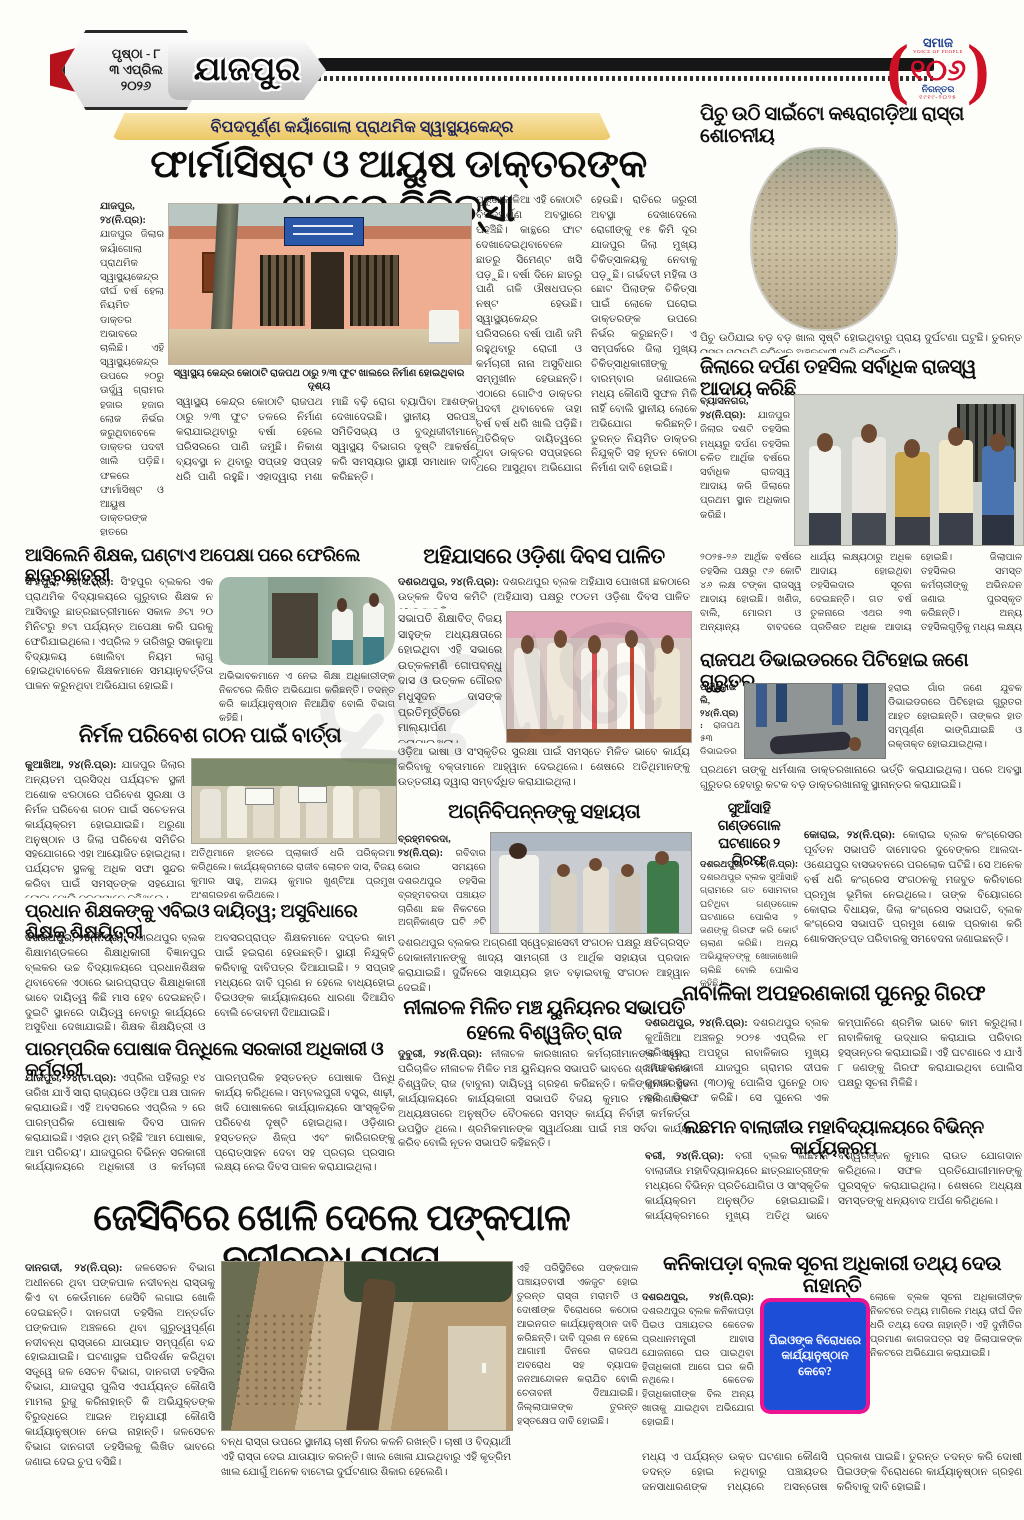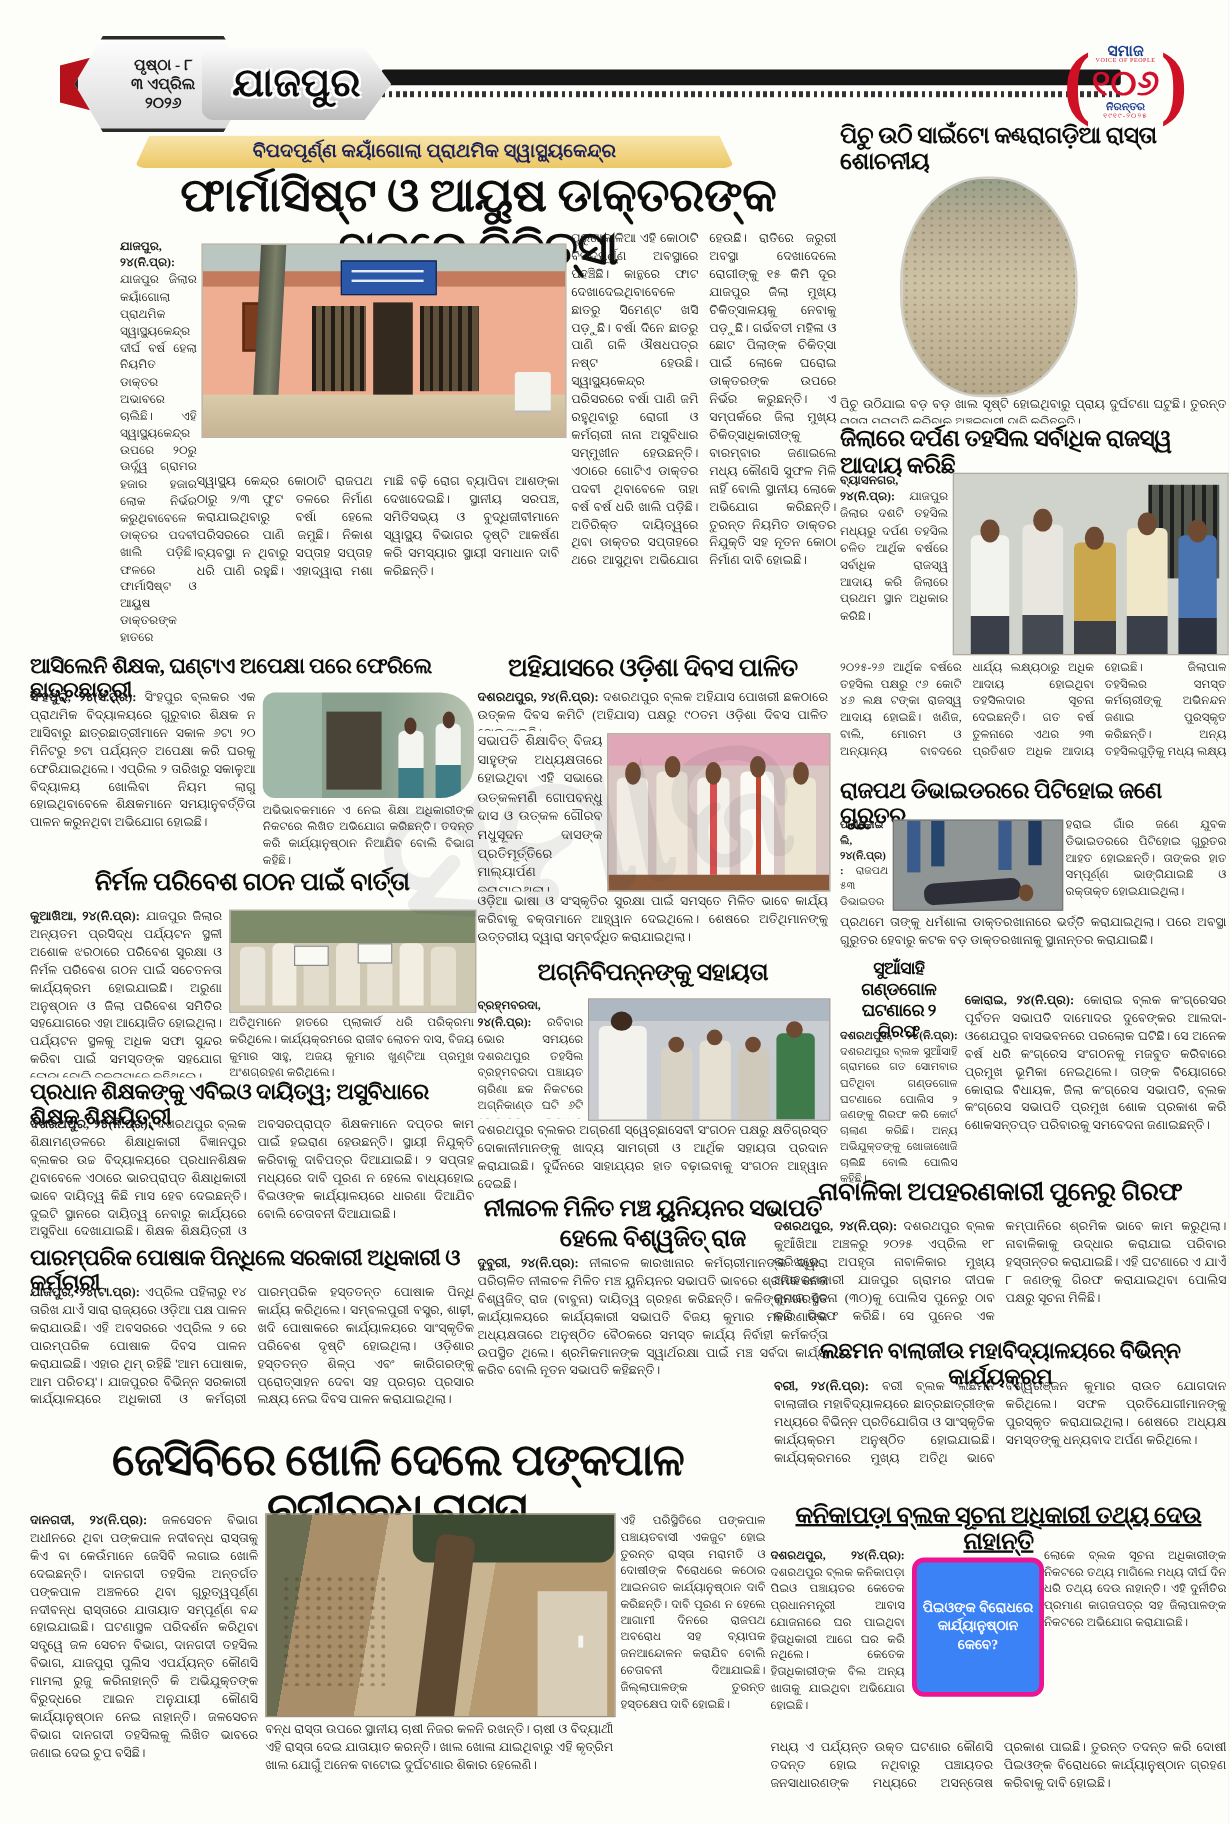--- a/index.html
+++ b/index.html
@@ -34,21 +34,21 @@
   .bt{font-size:10.5px;line-height:1.42;text-align:justify;overflow:hidden;word-break:break-word;}
   .dl{font-weight:bold;}
   .cols2{column-count:2;column-gap:9px;}
   .cols3{column-count:3;column-gap:9px;}
   .kicker{background:linear-gradient(180deg,#f8e5ab,#ecc765);border-radius:8px;
           clip-path:polygon(2.5% 0,97.5% 0,100% 100%,0 100%);
           display:flex;align-items:center;justify-content:center;
           font-weight:800;font-size:16px;color:#1c2257;}
   .photo{overflow:hidden;background:#cfcabc;}
   .cap{font-size:10px;font-weight:bold;text-align:center;line-height:1.25;overflow:hidden;}
-  .callout{background:#3b82f6;border:4px solid #ec1490;border-radius:10px;color:#fff;
+  .callout{background:#1d4ed8;border:4px solid #ec1490;border-radius:10px;color:#fff;
            display:flex;align-items:center;justify-content:center;text-align:center;
            font-weight:800;font-size:11.5px;line-height:1.35;white-space:pre-line;}
   .wm{left:275px;top:575px;width:430px;height:240px;pointer-events:none;z-index:5;
       font-size:150px;font-weight:800;color:rgba(70,70,85,.09);transform:rotate(-12deg);
       display:flex;align-items:center;justify-content:center;}
   .fig{position:absolute;border-radius:5px 5px 0 0;}
   .fhead{position:absolute;border-radius:50%;background:#6e4a33;}
 </style>
 </head>
 <body>
@@ -96,21 +96,22 @@
       <div class="abs" style="left:41%;top:13%;width:20%;height:2px;background:#e8ecf5;"></div>
       <div class="abs" style="left:41%;top:18%;width:20%;height:2px;background:#e8ecf5;"></div>
       <div class="abs" style="left:30%;top:32%;width:15%;height:44%;background:repeating-linear-gradient(90deg,#221c14 0 3px,#6b5b43 3px 8px);"></div>
       <div class="abs" style="left:47%;top:30%;width:11%;height:48%;background:#33291f;"></div>
       <div class="abs" style="left:60%;top:32%;width:16%;height:44%;background:repeating-linear-gradient(90deg,#221c14 0 3px,#5d4f3a 3px 8px);"></div>
       <div class="abs" style="left:11%;top:30%;width:9%;height:23%;background:#7a3b1e;border:2px solid #5a2a12;"></div>
       <div class="abs" style="left:15%;top:0%;width:7%;height:86%;background:linear-gradient(90deg,#4e5346,#7b8068 60%,#5a5f52);transform:skewX(-3deg);"></div>
       <div class="abs" style="left:0;top:78%;width:100%;height:22%;background:linear-gradient(180deg,#d9cba9,#c9b astronomically99);background:linear-gradient(180deg,#d9cba9,#c6b394);"></div>
       <div class="abs" style="right:4%;bottom:14%;width:10%;height:20%;background:#f4f4ef;border-radius:3px 3px 0 0;box-shadow:0 2px 0 #bbb;"></div>
     </div>
-    <div class="abs bt cols2" style="left:64px;top:282px;width:302px;height:145px;">
+    <div class="abs cap" style="left:68px;top:254px;width:302px;height:24px;">ସ୍ୱାସ୍ଥ୍ୟ କେନ୍ଦ୍ର କୋଠାଟି ରାଜପଥ ଠାରୁ ୨/୩ ଫୁଟ ଖାଲରେ ନିର୍ମାଣ ହୋଇଥିବାର ଦୃଶ୍ୟ</div>
+    <div class="abs bt cols2" style="left:76px;top:282px;width:302px;height:145px;">
       <span>ସ୍ୱାସ୍ଥ୍ୟ କେନ୍ଦ୍ର କୋଠାଟି ରାଜପଥ ଠାରୁ ୨/୩ ଫୁଟ ତଳରେ ନିର୍ମାଣ କରାଯାଇଥିବାରୁ ବର୍ଷା ହେଲେ ପରିସରରେ ପାଣି ଜମୁଛି। ନିକାଶ ବ୍ୟବସ୍ଥା ନ ଥିବାରୁ ସପ୍ତାହ ସପ୍ତାହ ଧରି ପାଣି ରହୁଛି। ଏହାଦ୍ୱାରା ମଶା ମାଛି ବଢ଼ି ରୋଗ ବ୍ୟାପିବା ଆଶଙ୍କା ଦେଖାଦେଇଛି। ସ୍ଥାନୀୟ ସରପଞ୍ଚ, ସମିତିସଭ୍ୟ ଓ ବୁଦ୍ଧିଜୀବୀମାନେ ସ୍ୱାସ୍ଥ୍ୟ ବିଭାଗର ଦୃଷ୍ଟି ଆକର୍ଷଣ କରି ସମସ୍ୟାର ସ୍ଥାୟୀ ସମାଧାନ ଦାବି କରିଛନ୍ତି।</span>
     </div>
     <div class="abs bt cols2" style="left:376px;top:80px;width:221px;height:347px;">
       <span>ପୁରୁଣାକାଳିଆ ଏହି କୋଠାଟି ବିପଦପୂର୍ଣ୍ଣ ଅବସ୍ଥାରେ ପହଞ୍ଚିଛି। କାନ୍ଥରେ ଫାଟ ଦେଖାଦେଇଥିବାବେଳେ ଛାତରୁ ସିମେଣ୍ଟ ଖସି ପଡ଼ୁଛି। ବର୍ଷା ଦିନେ ଛାତରୁ ପାଣି ଗଳି ଔଷଧପତ୍ର ନଷ୍ଟ ହେଉଛି। ସ୍ୱାସ୍ଥ୍ୟକେନ୍ଦ୍ର ପରିସରରେ ବର୍ଷା ପାଣି ଜମି ରହୁଥିବାରୁ ରୋଗୀ ଓ କର୍ମଚାରୀ ନାନା ଅସୁବିଧାର ସମ୍ମୁଖୀନ ହେଉଛନ୍ତି। ଏଠାରେ ଗୋଟିଏ ଡାକ୍ତର ପଦବୀ ଥିବାବେଳେ ତାହା ବର୍ଷ ବର୍ଷ ଧରି ଖାଲି ପଡ଼ିଛି। ଅତିରିକ୍ତ ଦାୟିତ୍ୱରେ ଥିବା ଡାକ୍ତର ସପ୍ତାହରେ ଥରେ ଆସୁଥିବା ଅଭିଯୋଗ ହେଉଛି। ରାତିରେ ଜରୁରୀ ଅବସ୍ଥା ଦେଖାଦେଲେ ରୋଗୀଙ୍କୁ ୧୫ କିମି ଦୂର ଯାଜପୁର ଜିଲା ମୁଖ୍ୟ ଚିକିତ୍ସାଳୟକୁ ନେବାକୁ ପଡ଼ୁଛି। ଗର୍ଭବତୀ ମହିଳା ଓ ଛୋଟ ପିଲାଙ୍କ ଚିକିତ୍ସା ପାଇଁ ଲୋକେ ଘରୋଇ ଡାକ୍ତରଙ୍କ ଉପରେ ନିର୍ଭର କରୁଛନ୍ତି। ଏ ସମ୍ପର୍କରେ ଜିଲା ମୁଖ୍ୟ ଚିକିତ୍ସାଧିକାରୀଙ୍କୁ ବାରମ୍ବାର ଜଣାଇଲେ ମଧ୍ୟ କୌଣସି ସୁଫଳ ମିଳି ନାହିଁ ବୋଲି ସ୍ଥାନୀୟ ଲୋକେ ଅଭିଯୋଗ କରିଛନ୍ତି। ତୁରନ୍ତ ନିୟମିତ ଡାକ୍ତର ନିଯୁକ୍ତି ସହ ନୂତନ କୋଠା ନିର୍ମାଣ ଦାବି ହୋଇଛି।</span>
     </div>
   </section>
 
   <section class="abs" style="left:700px;top:103px;width:322px;height:250px;">
     <h2 class="abs hl" style="left:0;top:0;width:322px;font-size:19.5px;margin:0;">ପିଚୁ ଉଠି ସାଇଁଟୋ କଣ୍ଢରାଗଡ଼ିଆ ରାସ୍ତା ଶୋଚନୀୟ</h2>
     <div class="abs photo" style="left:50px;top:44px;width:144px;height:180px;border-radius:48% 48% 46% 46%;border:2px solid #cfcfc8;background:linear-gradient(180deg,#98a089 0%,#b9ae95 20%,#cfc3a6 48%,#b7a98c 100%);">
@@ -328,21 +329,21 @@
     </div>
     <div class="abs bt" style="left:196px;top:238px;width:290px;height:76px;">
       <span>ବନ୍ଧ ରାସ୍ତା ଉପରେ ସ୍ଥାନୀୟ ଚାଷୀ ନିଜର କଳନି ରଖନ୍ତି। ଚାଷୀ ଓ ବିଦ୍ୟାର୍ଥୀ ଏହି ରାସ୍ତା ଦେଇ ଯାତାୟାତ କରନ୍ତି। ଖାଲ ଖୋଳା ଯାଇଥିବାରୁ ଏହି କୃତ୍ରିମ ଖାଲ ଯୋଗୁଁ ଅନେକ ବାଟୋଇ ଦୁର୍ଘଟଣାର ଶିକାର ହେଲେଣି।</span>
     </div>
     <div class="abs bt" style="left:492px;top:64px;width:121px;height:250px;font-size:9.8px;">
       <span>ଏହି ପରିସ୍ଥିତିରେ ପଙ୍କପାଳ ପଞ୍ଚାୟତବାସୀ ଏକଜୁଟ ହୋଇ ତୁରନ୍ତ ରାସ୍ତା ମରାମତି ଓ ଦୋଷୀଙ୍କ ବିରୋଧରେ କଠୋର ଆଇନଗତ କାର୍ଯ୍ୟାନୁଷ୍ଠାନ ଦାବି କରିଛନ୍ତି। ଦାବି ପୂରଣ ନ ହେଲେ ଆଗାମୀ ଦିନରେ ରାଜପଥ ଅବରୋଧ ସହ ବ୍ୟାପକ ଜନଆନ୍ଦୋଳନ କରାଯିବ ବୋଲି ଚେତାବନୀ ଦିଆଯାଇଛି। ଜିଲ୍ଲାପାଳଙ୍କ ତୁରନ୍ତ ହସ୍ତକ୍ଷେପ ଦାବି ହୋଇଛି।</span>
     </div>
   </section>
 
   <section class="abs" style="left:642px;top:1252px;width:380px;height:262px;">
-    <h2 class="abs hl center" style="left:0;top:0;width:380px;font-size:20px;margin:0;text-decoration:underline;">କନିକାପଡ଼ା ବ୍ଲକ ସୂଚନା ଅଧିକାରୀ ତଥ୍ୟ ଦେଉ ନାହାନ୍ତି</h2>
+    <h2 class="abs hl center" style="left:0;top:0;width:380px;font-size:20px;margin:0;">କନିକାପଡ଼ା ବ୍ଲକ ସୂଚନା ଅଧିକାରୀ ତଥ୍ୟ ଦେଉ ନାହାନ୍ତି</h2>
     <div class="abs bt" style="left:0;top:38px;width:112px;height:154px;font-size:9.8px;">
       <b class="dl">ଦଶରଥପୁର, ୨୪(ନି.ପ୍ର):</b>
       <span>ଦଶରଥପୁର ବ୍ଲକ କନିକାପଡ଼ା ପିଇଓ ପଞ୍ଚାୟତର କେତେକ ପ୍ରଧାନମନ୍ତ୍ରୀ ଆବାସ ଯୋଜନାରେ ଘର ପାଇଥିବା ହିତାଧିକାରୀ ଆଗେ ଘର କରି ନଥିଲେ। କେତେକ ହିତାଧିକାରୀଙ୍କ ବିଲ ଅନ୍ୟ ଖାତାକୁ ଯାଇଥିବା ଅଭିଯୋଗ ହୋଇଛି।</span>
     </div>
     <div class="abs callout" style="left:118px;top:46px;width:102px;height:108px;">ପିଇଓଙ୍କ ବିରୋଧରେ
 କାର୍ଯ୍ୟାନୁଷ୍ଠାନ
 କେବେ?</div>
     <div class="abs bt" style="left:228px;top:38px;width:152px;height:154px;font-size:9.8px;">
       <span>ଲୋକେ ବ୍ଲକ ସୂଚନା ଅଧିକାରୀଙ୍କ ନିକଟରେ ତଥ୍ୟ ମାଗିଲେ ମଧ୍ୟ ଦୀର୍ଘ ଦିନ ଧରି ତଥ୍ୟ ଦେଉ ନାହାନ୍ତି। ଏହି ଦୁର୍ନୀତିର ପ୍ରମାଣ କାଗଜପତ୍ର ସହ ଜିଲାପାଳଙ୍କ ନିକଟରେ ଅଭିଯୋଗ କରାଯାଇଛି।</span>
     </div>

